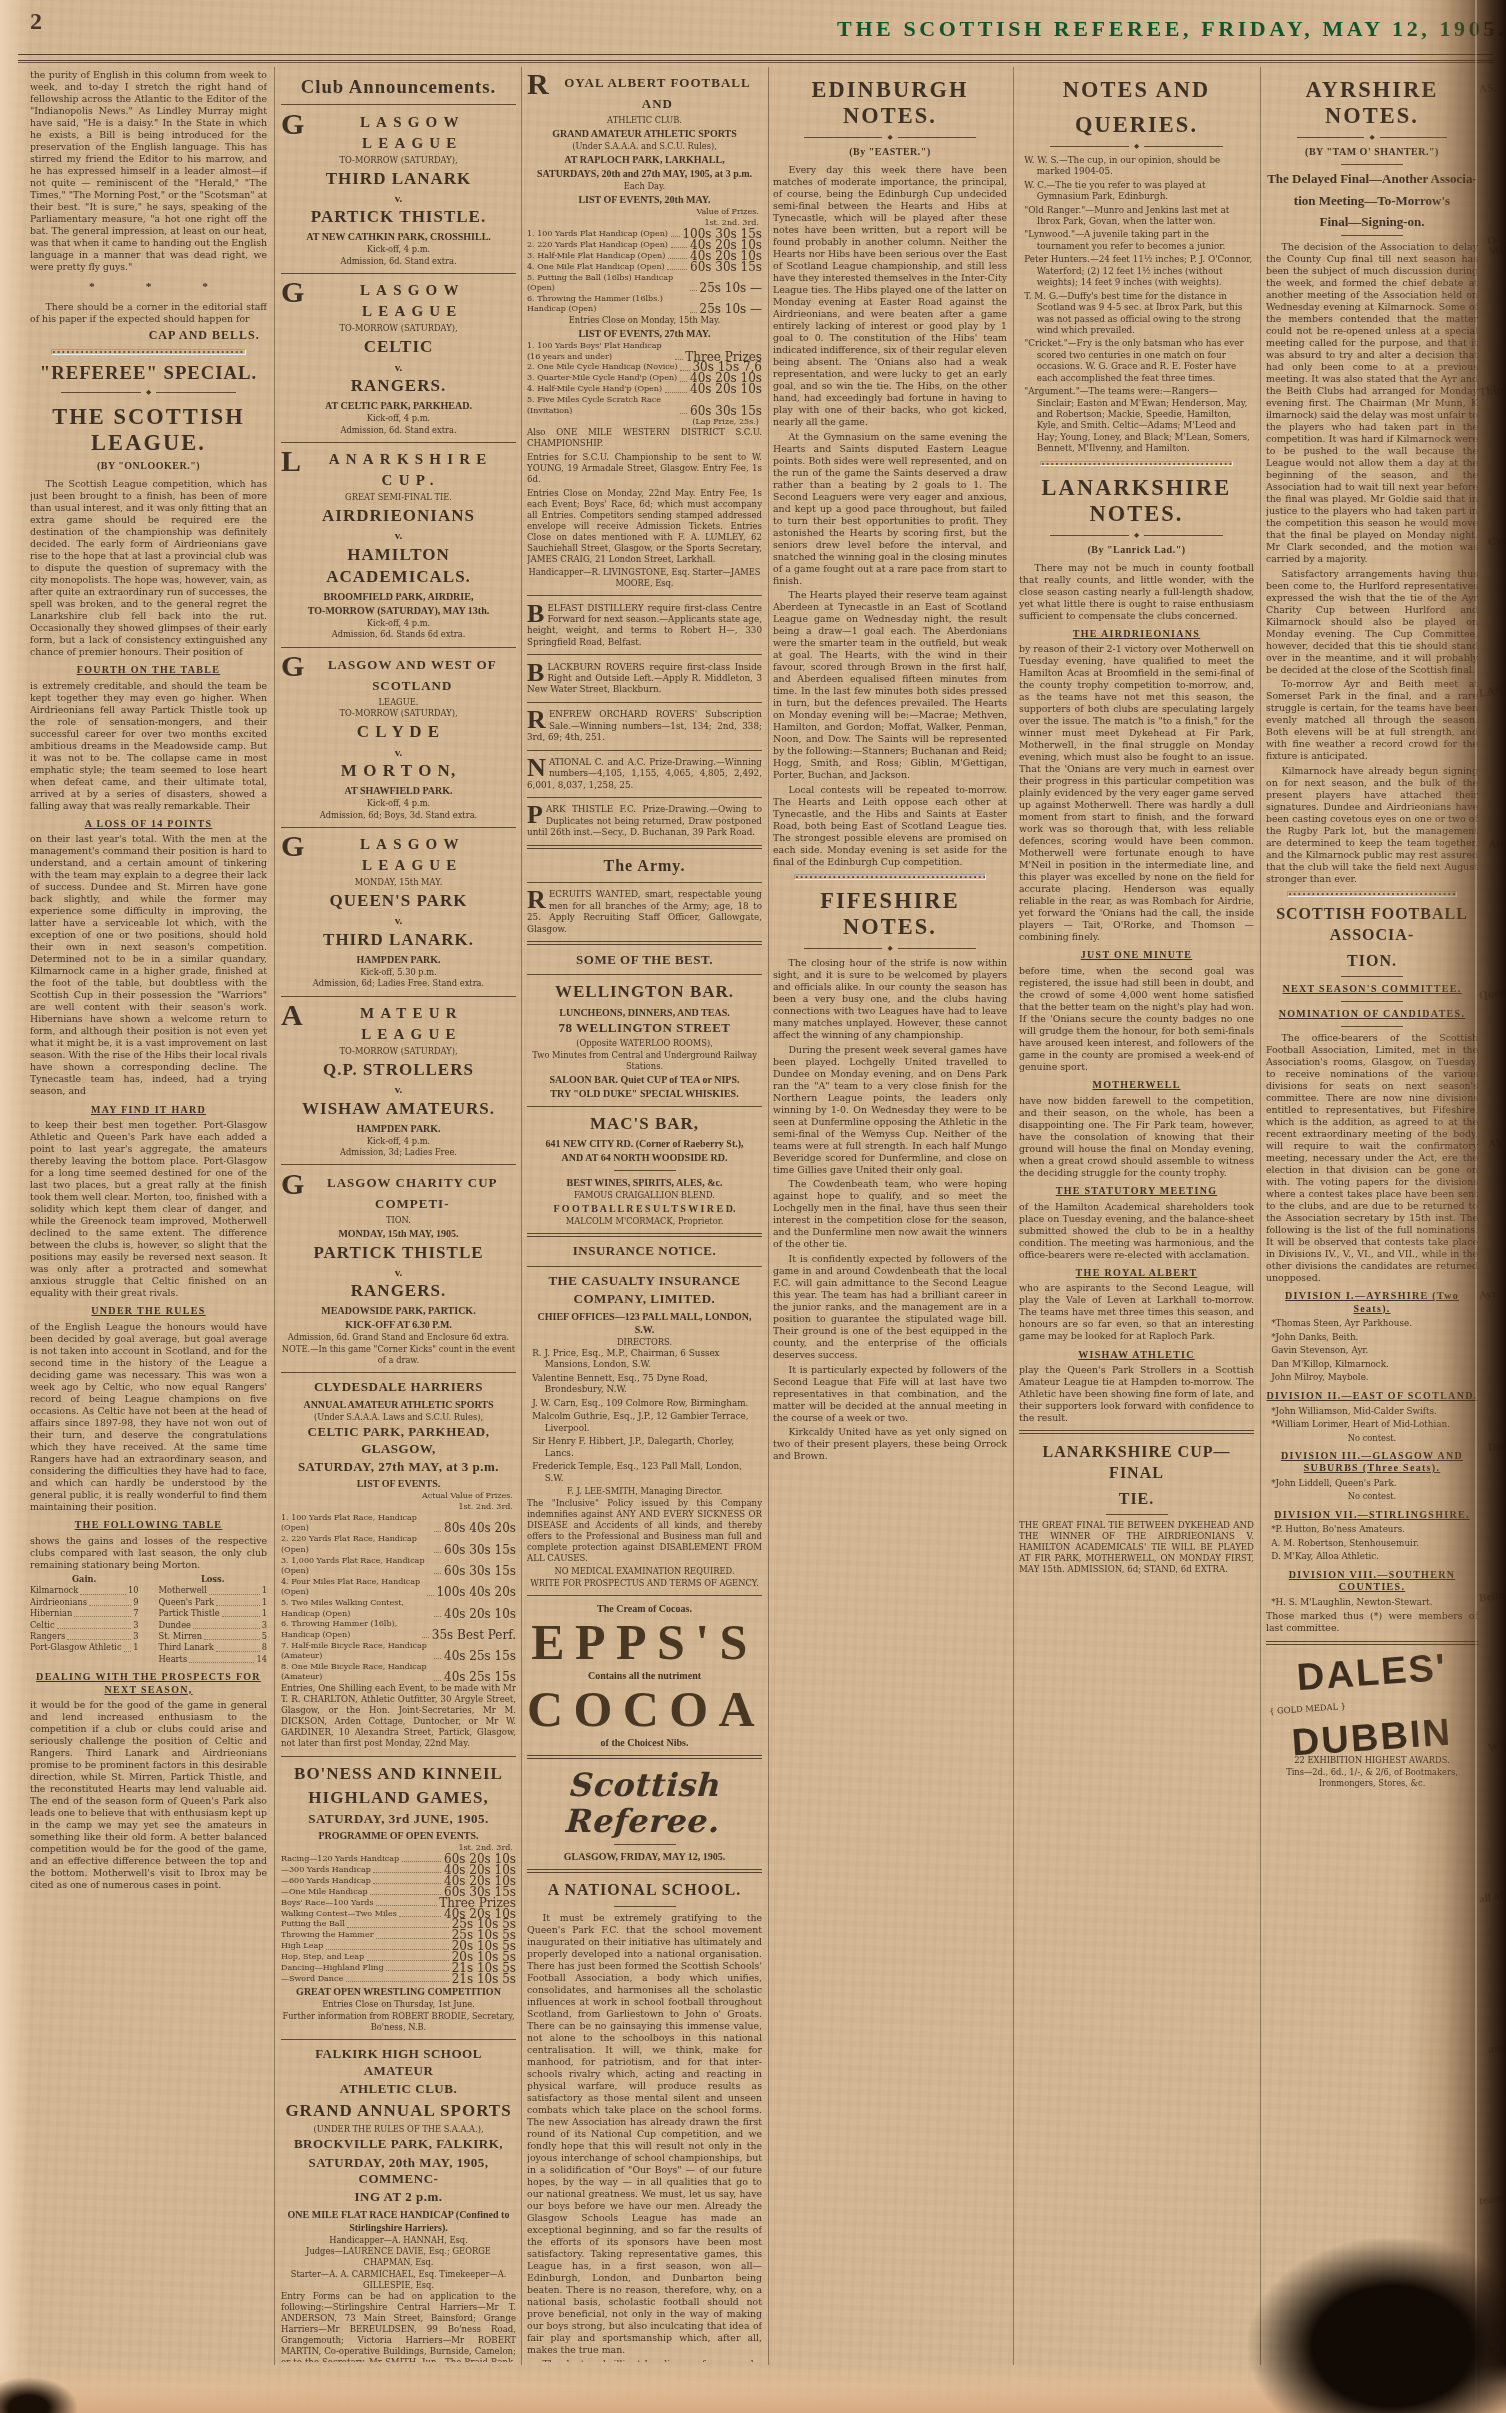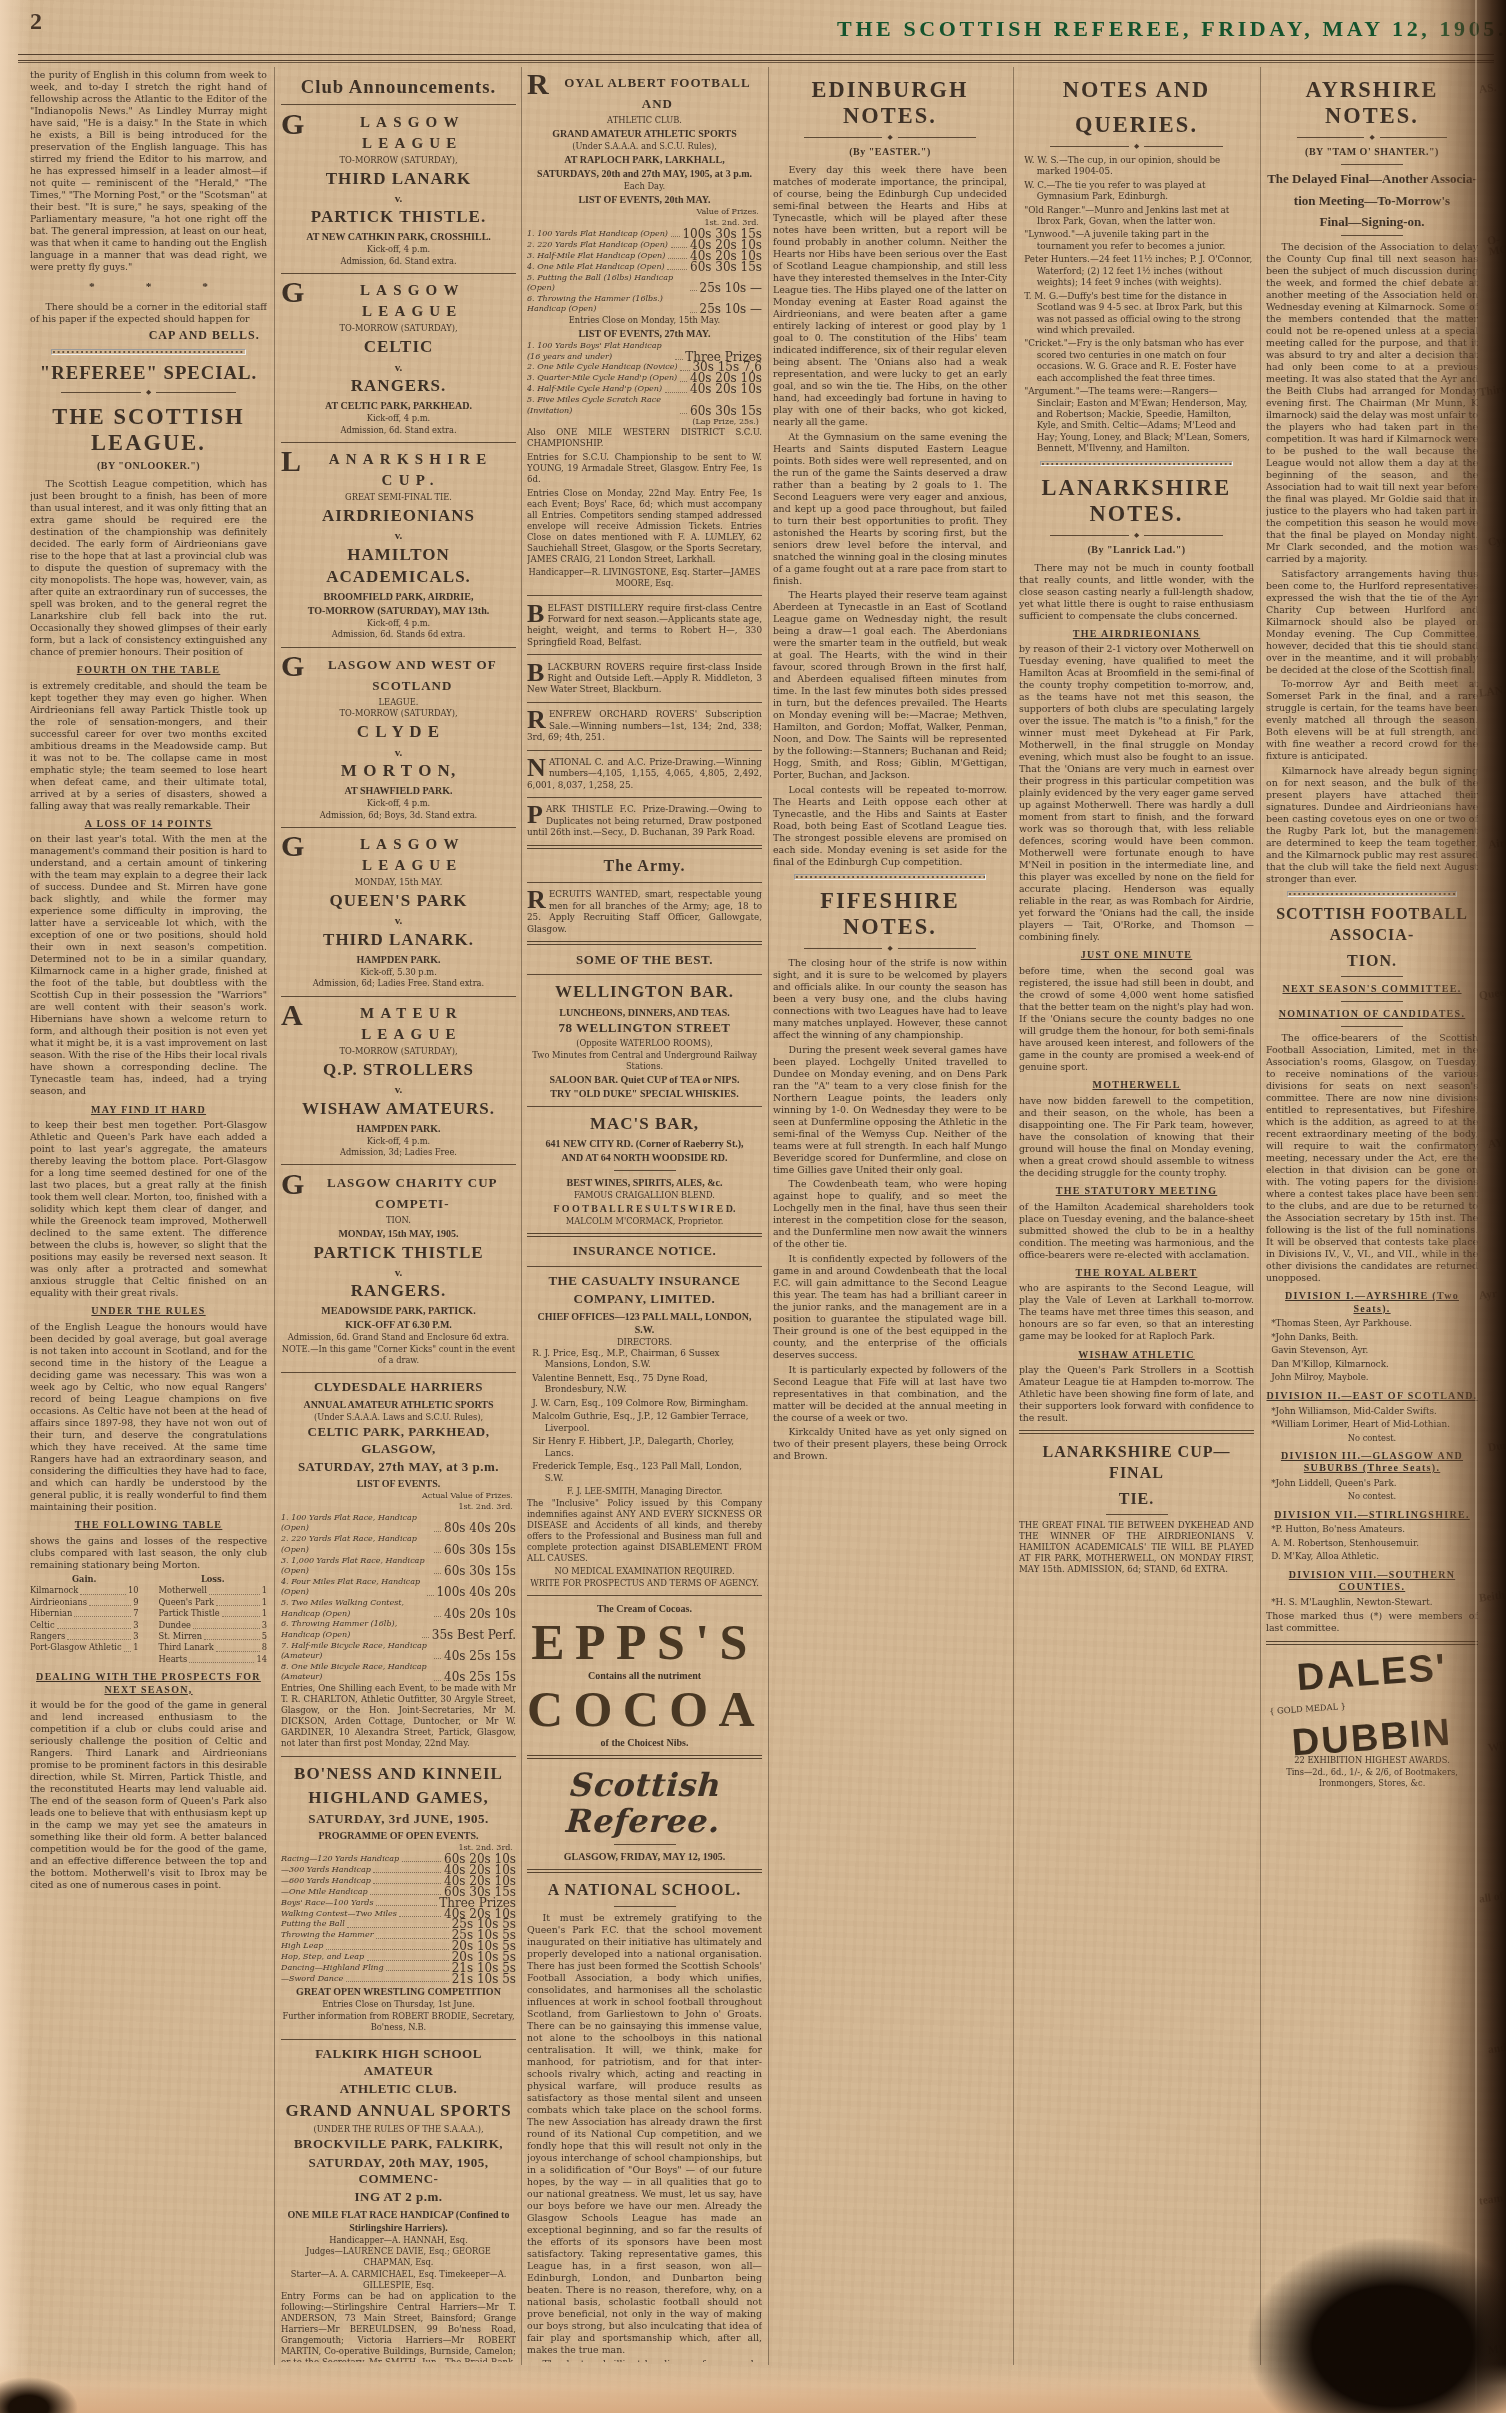--- a/index.html
+++ b/index.html
@@ -55,21 +55,21 @@
   .vs{font:700 11px/12.5px "Liberation Serif",serif;text-align:center;margin:1px 0;}
   .sig{font:700 12px/14.6px "Liberation Serif",serif;text-align:right;letter-spacing:1px;padding-right:7.3px;margin:3.1px 0;}
   .stars{text-align:center;font:700 11.4px/13.5px serif;letter-spacing:24px;padding-left:24px;margin:7.3px 0;}
   .dp{font:8.8px/11.4px "DejaVu Serif",serif;text-align:justify;margin:4.2px 0;}
   .dp::first-letter{float:left;font-size:26px;line-height:20px;font-weight:700;padding:1px 3.1px 0 0;font-family:"Liberation Serif",serif;}
   .dchead{display:flex;align-items:flex-start;margin:3.1px 0 1px;}
   .bigcap{font:700 30px/24px "Liberation Serif",serif;padding-right:4.2px;}
   .spread{flex:1;text-align:center;font:700 15px/21px "Liberation Serif",serif;letter-spacing:6.2px;}
   .spread.tight{letter-spacing:1px;font-size:13px;}
   .ev{display:flex;align-items:flex-end;font:8px/10.4px "DejaVu Serif",serif;margin:0.5px 0;}
-  .ev .lab{white-space:normal;font-style:italic;}
+  .ev .lab{white-space:normal;}
   .ev .dots{flex:1;min-width:7.3px;border-bottom:1px dotted rgba(62,49,38,.55);margin:0 2.6px 2.1px;}
   .ev .val{white-space:nowrap;font-size:12px;}
   .li{font:8.8px/11.4px "DejaVu Serif",serif;padding-left:17.7px;text-indent:-12.5px;margin:0 0 2.1px;text-align:left;}
   .r-s{border:0;border-top:0.8px solid rgba(70,53,36,.85);margin:6.2px 0;}
   .r-d{border:0;border-top:1.6px solid rgba(70,53,36,.9);border-bottom:0.5px solid rgba(70,53,36,.9);height:2.1px;margin:6.2px 0;}
   .r-w{height:3.6px;margin:6.2px 21px;background:radial-gradient(circle at 2.1px 1.8px, rgba(70,53,36,.85) 0.8px, transparent 1px) repeat-x;background-size:4.7px 3.6px;}
   .r-dia{display:flex;align-items:center;gap:5.2px;margin:5.2px 31px;color:#4a3829;}
   .r-dia i{flex:1;border-top:0.8px solid rgba(70,53,36,.85);}
   .r-dia b{font-size:6.8px;line-height:1;}
   .r-short{border:0;border-top:0.8px solid rgba(70,53,36,.85);width:62px;margin:5.2px auto;}

